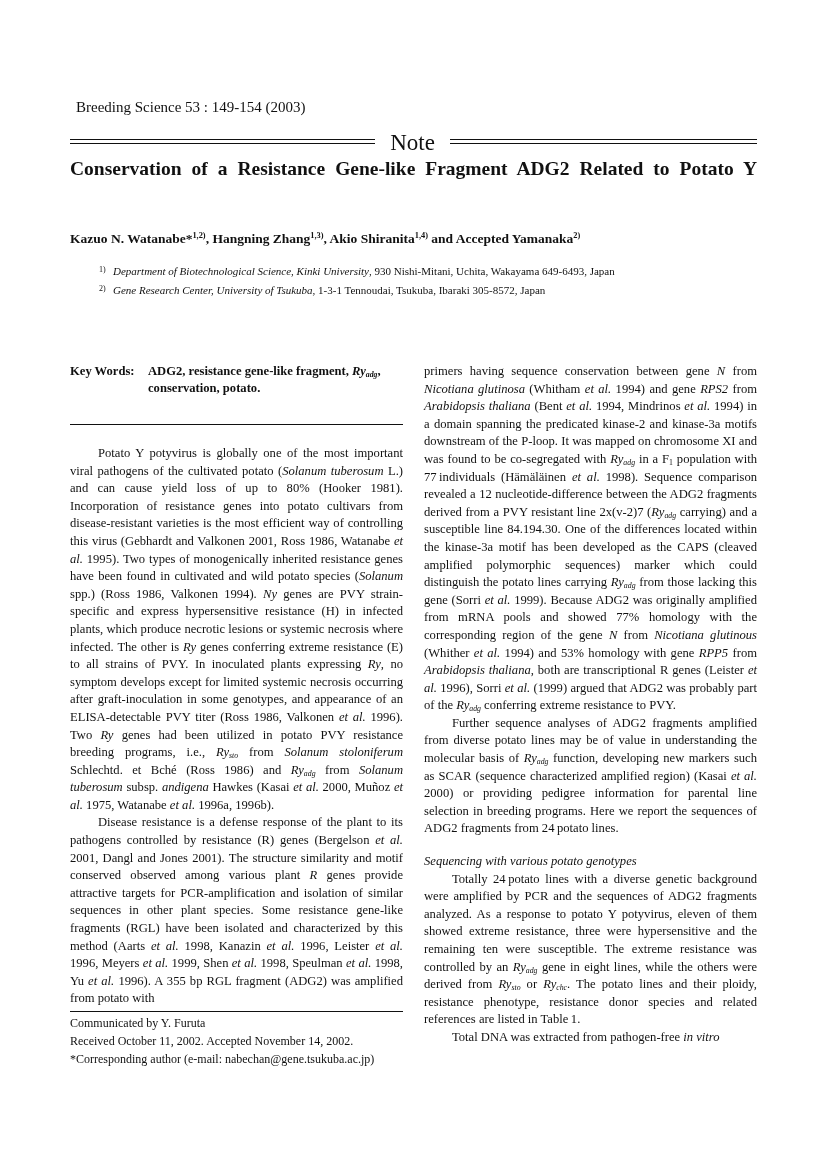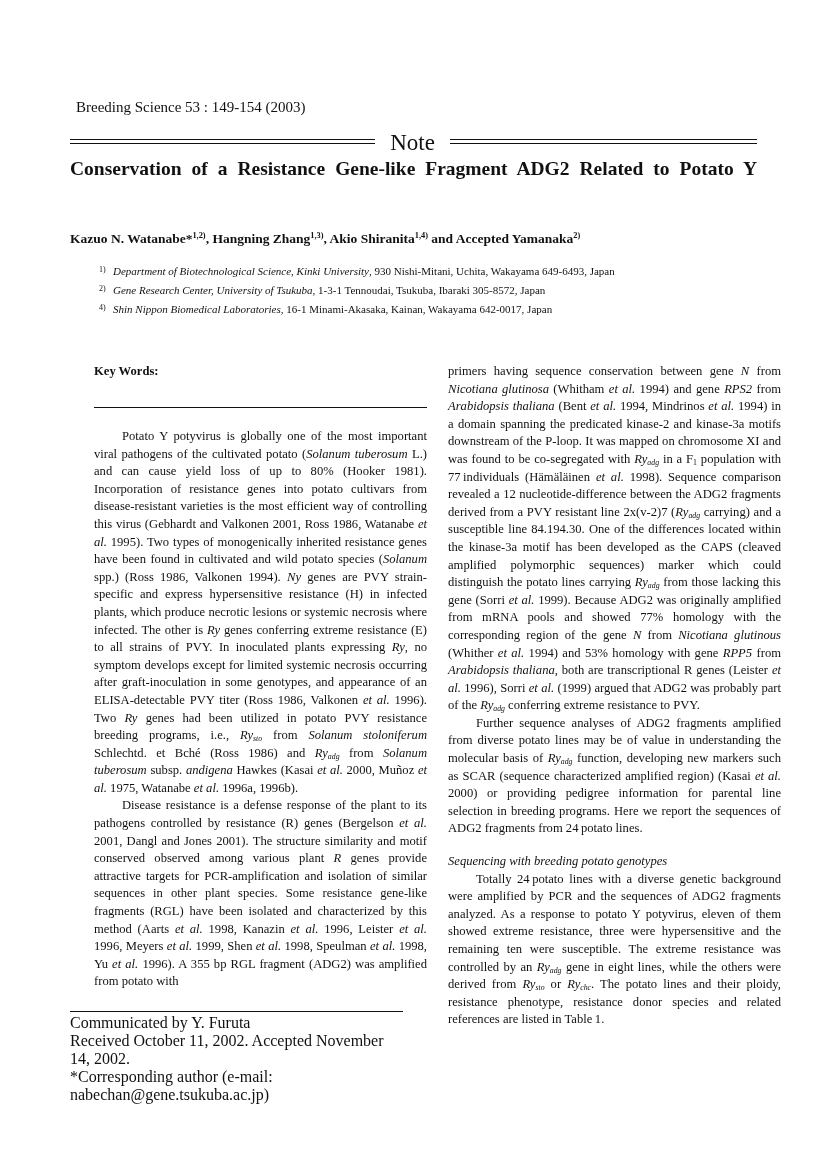--- a/index.html
+++ b/index.html
@@ -13,32 +13,32 @@
   .rule-right { left: 380px; width: 307px; }
   .note-label { position: absolute; left: 305px; width: 75px; text-align: center; top: -3px; font-size: 23px; }
   .title { left: 70px; top: 155px; width: 687px; font-size: 19.5px; font-weight: bold; line-height: 27px; text-align: justify; }
   .title-line { display: block; text-align: justify; text-align-last: justify; white-space: nowrap; }
   .authors { left: 70px; top: 231px; font-size: 13.5px; font-weight: bold; }
   sup { font-size: 0.62em; vertical-align: 0.55em; line-height: 0; text-align: center; }
   sub { font-size: 0.62em; vertical-align: -0.25em; line-height: 0; }
   .affils { left: 73px; top: 261px; font-size: 11px; line-height: 18px; margin-left: 26px; }
   .affil { white-space: nowrap; }
   .affil .num { display: inline-block; width: 14px; font-size: 8px; vertical-align: 3px; }
-  .col { font-size: 12.6px; line-height: 17.6px; text-align: justify; margin-left: 24px; }
+  .col { font-size: 12.6px; line-height: 17.6px; text-align: justify; }
   .col-left { left: 70px; top: 363px; width: 333px; }
   .col-right { left: 424px; top: 363px; width: 333px; }
   .kw { display: flex; font-weight: bold; font-size: 12.6px; line-height: 17px; }
   .kw-label { width: 78px; flex-shrink: 0; }
   .kw-text { text-align: left; }
   .kw-rule { border-top: 1px solid #111; margin-top: 27px; margin-bottom: 20px; }
   p { margin: 0; }
   .indent { text-indent: 28px; }
   .section-head { font-style: italic; margin-top: 15px; }
   .footnote-rule { left: 70px; top: 1011px; width: 333px; border-top: 1px solid #111; }
-  .footnotes { left: 70px; top: 1014px; width: 333px; font-size: 16px; line-height: 18px; }
+  .footnotes { left: 70px; top: 1014px; width: 333px; font-size: 12px; line-height: 18px; }
   i { font-style: italic; }
 </style>
 </head>
 <body>
 
 <div class="abs journal">Breeding Science 53 : 149-154 (2003)</div>
 
 <div class="abs rule-row">
   <div class="rule-dbl rule-left"></div>
   <div class="note-label">Note</div>
@@ -49,38 +49,39 @@
   <span class="title-line">Conservation of a Resistance Gene-like Fragment ADG2 Related to Potato Y</span>
 </div>
 
 <div class="abs authors">
   <span><span>Kazuo N. Watanabe*</span><sup>1,2)</sup><span>, </span></span><span><span>Hangning Zhang</span><sup>1,3)</sup><span>, </span></span><span><span>Akio Shiranita</span><sup>1,4)</sup><span> and </span></span><span><span>Accepted Yamanaka</span><sup>2)</sup></span>
 </div>
 
 <div class="abs affils">
   <div class="affil"><span class="num">1)</span><i>Department of Biotechnological Science, Kinki University</i><span>, 930 Nishi-Mitani, Uchita, Wakayama 649-6493, Japan</span></div>
   <div class="affil"><span class="num">2)</span><i>Gene Research Center, University of Tsukuba</i><span>, 1-3-1 Tennoudai, Tsukuba, Ibaraki 305-8572, Japan</span></div>
-  <div class="affil"><span class="num">4)</span><i>Shin Nippon Biomedical Laboratories</i><span>, 16-1 Minami-Akasaka, Kainan, Wakayama 642-0017, Japan</span></div>
 </div>
 
 <div class="abs col col-left">
   <div class="kw">
     <span class="kw-label">Key Words:</span>
+    <span class="kw-text"><span>ADG2, resistance gene-like fragment, </span><i><span>Ry</span><sub>adg</sub></i><span>, conservation, potato.</span></span>
   </div>
   <div class="kw-rule"></div>
 
   <p class="indent">Potato Y potyvirus is globally one of the most important viral pathogens of the cultivated potato (<i>Solanum tuberosum</i> L.) and can cause yield loss of up to 80% (Hooker 1981). Incorporation of resistance genes into potato cultivars from disease-resistant varieties is the most efficient way of controlling this virus (Gebhardt and Valkonen 2001, Ross 1986, Watanabe <i>et al.</i> 1995). Two types of monogenically inherited resistance genes have been found in cultivated and wild potato species (<i>Solanum</i> spp.) (Ross 1986, Valkonen 1994). <i>Ny</i> genes are PVY strain-specific and express hypersensitive resistance (H) in infected plants, which produce necrotic lesions or systemic necrosis where infected. The other is <i>Ry</i> genes conferring extreme resistance (E) to all strains of PVY. In inoculated plants expressing <i>Ry</i>, no symptom develops except for limited systemic necrosis occurring after graft-inoculation in some genotypes, and appearance of an ELISA-detectable PVY titer (Ross 1986, Valkonen <i>et al.</i> 1996). Two <i>Ry</i> genes had been utilized in potato PVY resistance breeding programs, i.e., <i>Ry<sub>sto</sub></i> from <i>Solanum stoloniferum</i> Schlechtd. et Bché (Ross 1986) and <i>Ry<sub>adg</sub></i> from <i>Solanum tuberosum</i> subsp. <i>andigena</i> Hawkes (Kasai <i>et al.</i> 2000, Muñoz <i>et al.</i> 1975, Watanabe <i>et al.</i> 1996a, 1996b).</p>
   <p class="indent">Disease resistance is a defense response of the plant to its pathogens controlled by resistance (R) genes (Bergelson <i>et al.</i> 2001, Dangl and Jones 2001). The structure similarity and motif conserved observed among various plant <i>R</i> genes provide attractive targets for PCR-amplification and isolation of similar sequences in other plant species. Some resistance gene-like fragments (RGL) have been isolated and characterized by this method (Aarts <i>et al.</i> 1998, Kanazin <i>et al.</i> 1996, Leister <i>et al.</i> 1996, Meyers <i>et al.</i> 1999, Shen <i>et al.</i> 1998, Speulman <i>et al.</i> 1998, Yu <i>et al.</i> 1996). A 355 bp RGL fragment (ADG2) was amplified from potato with</p>
 </div>
 
 <div class="abs footnote-rule"></div>
 <div class="abs footnotes">
   <div>Communicated by Y. Furuta</div>
   <div>Received October 11, 2002.  Accepted November 14, 2002.</div>
   <div>*Corresponding author (e-mail:  nabechan@gene.tsukuba.ac.jp)</div>
 </div>
 
 <div class="abs col col-right">
   <p>primers having sequence conservation between gene <i>N</i> from <i>Nicotiana glutinosa</i> (Whitham <i>et al.</i> 1994) and gene <i>RPS2</i> from <i>Arabidopsis thaliana</i> (Bent <i>et al.</i> 1994, Mindrinos <i>et al.</i> 1994) in a domain spanning the predicated kinase-2 and kinase-3a motifs downstream of the P-loop. It was mapped on chromosome XI and was found to be co-segregated with <i>Ry<sub>adg</sub></i> in a F<sub>1</sub> population with 77 individuals (Hämäläinen <i>et al.</i> 1998). Sequence comparison revealed a 12 nucleotide-difference between the ADG2 fragments derived from a PVY resistant line 2x(v-2)7 (<i>Ry<sub>adg</sub></i> carrying) and a susceptible line 84.194.30. One of the differences located within the kinase-3a motif has been developed as the CAPS (cleaved amplified polymorphic sequences) marker which could distinguish the potato lines carrying <i>Ry<sub>adg</sub></i> from those lacking this gene (Sorri <i>et al.</i> 1999). Because ADG2 was originally amplified from mRNA pools and showed 77% homology with the corresponding region of the gene <i>N</i> from <i>Nicotiana glutinous</i> (Whither <i>et al.</i> 1994) and 53% homology with gene <i>RPP5</i> from <i>Arabidopsis thaliana</i>, both are transcriptional R genes (Leister <i>et al.</i> 1996), Sorri <i>et al.</i> (1999) argued that ADG2 was probably part of the <i>Ry<sub>adg</sub></i> conferring extreme resistance to PVY.</p>
   <p class="indent">Further sequence analyses of ADG2 fragments amplified from diverse potato lines may be of value in understanding the molecular basis of <i>Ry<sub>adg</sub></i> function, developing new markers such as SCAR (sequence characterized amplified region) (Kasai <i>et al.</i> 2000) or providing pedigree information for parental line selection in breeding programs. Here we report the sequences of ADG2 fragments from 24 potato lines.</p>
-  <div class="section-head">Sequencing with breeding potato genotypes</div>
+  <div class="section-head">Sequencing with various potato genotypes</div>
   <p class="indent">Totally 24 potato lines with a diverse genetic background were amplified by PCR and the sequences of ADG2 fragments analyzed. As a response to potato Y potyvirus, eleven of them showed extreme resistance, three were hypersensitive and the remaining ten were susceptible. The extreme resistance was controlled by an <i>Ry<sub>adg</sub></i> gene in eight lines, while the others were derived from <i>Ry<sub>sto</sub></i> or <i>Ry<sub>chc</sub></i>. The potato lines and their ploidy, resistance phenotype, resistance donor species and related references are listed in Table 1.</p>
+  <p class="indent">Total DNA was extracted from pathogen-free <i>in vitro</i></p>
 </div>
 
 </body></html>

